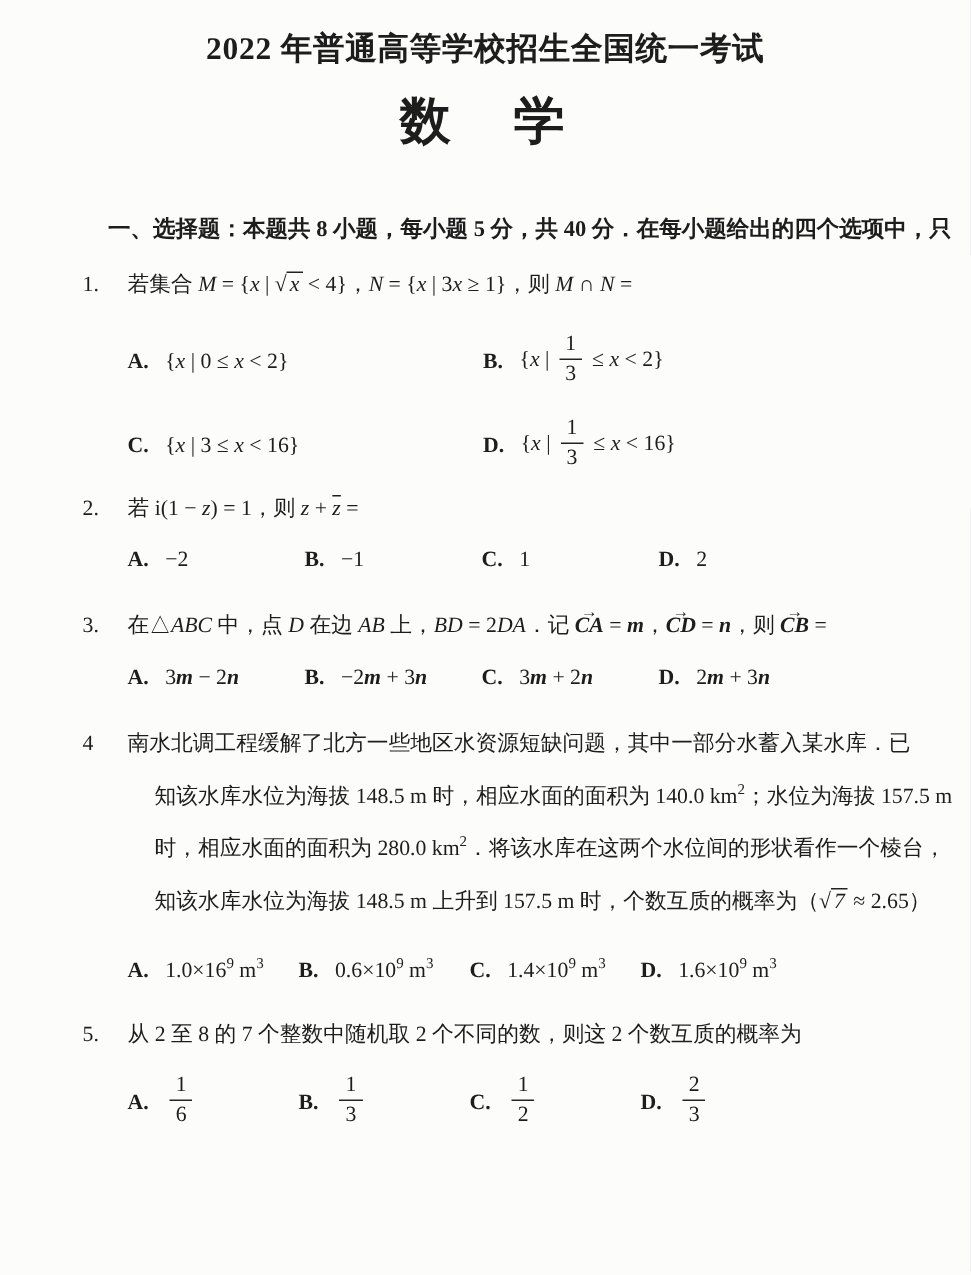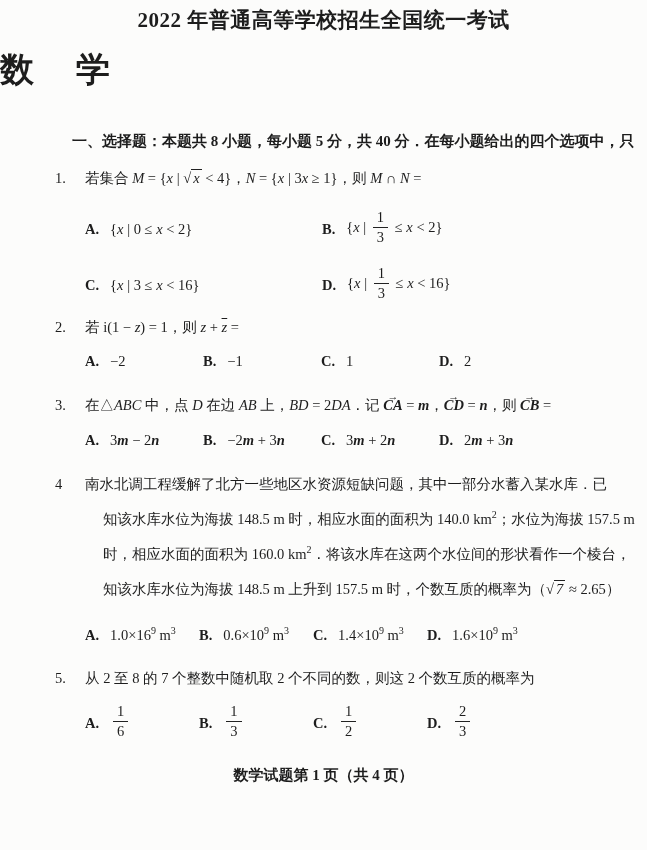--- a/index.html
+++ b/index.html
@@ -7,30 +7,31 @@
     position:relative;
     width:647px;height:850px;
     margin:0 auto;
     background:#fcfcfb;
     color:#1d1d1d;
     font-family:"Liberation Serif", serif;
     font-size:14.5px;
     overflow:hidden;
   }
   .title{
-    padding-top:6px;
+    padding-top:18px;
     text-align:center;
     font-size:21px;
     font-weight:600;
     letter-spacing:0.5px;
     line-height:28px;
     white-space:nowrap;
   }
   .subject{
     margin-top:14px;
+    text-align:center;
     font-size:34px;
     font-weight:700;
     letter-spacing:4px;
     line-height:44px;
   }
   .section{
     margin:32px 36px 0 72px;
     font-weight:700;
     font-size:15px;
     line-height:34px;
@@ -203,21 +204,21 @@
       </div>
     </div>
   </div>
 
   <div class="q q4">
     <div class="stem">
       <span class="qnum">4</span>
       <span class="stem-text"><span class="p-c">南水北调工程缓解了北方一些地区水资源短缺问题，其中一部分水蓄入某水库．已</span></span>
     </div>
     <div class="q4line"><span class="p-c">知该水库水位为海拔 </span><span class="p-u">148.5 m</span><span class="p-c"> 时，相应水面的面积为 </span><span class="p-u">140.0 km</span><span class="p-s">2</span><span class="p-c">；水位为海拔 </span><span class="p-u">157.5 m</span></div>
-    <div class="q4line"><span class="p-c">时，相应水面的面积为 </span><span class="p-u">160.0 km</span><span class="p-s">2</span><span class="p-c">．将该水库在这两个水位间的形状看作一个棱台，</span></div>
+    <div class="q4line"><span class="p-c">时，相应水面的面积为 </span><span class="p-u">280.0 km</span><span class="p-s">2</span><span class="p-c">．将该水库在这两个水位间的形状看作一个棱台，</span></div>
     <div class="q4line"><span class="p-c">知该水库水位为海拔 </span><span class="p-u">148.5 m</span><span class="p-c"> 上升到 </span><span class="p-u">157.5 m</span><span class="p-c"> 时，个数互质的概率为（</span><span class="p-u">√</span><span class="p-r">7</span><span class="p-u"> ≈ 2.65</span><span class="p-c">）</span></div>
     <div class="opts cols4t">
       <div class="opt">
         <span class="olabel">A.</span>
         <span><span class="p-u">1.0×16</span><span class="p-s">9</span><span class="p-u"> m</span><span class="p-s">3</span></span>
       </div>
       <div class="opt">
         <span class="olabel">B.</span>
         <span><span class="p-u">0.6×10</span><span class="p-s">9</span><span class="p-u"> m</span><span class="p-s">3</span></span>
       </div>
@@ -262,15 +263,14 @@
       <div class="opt">
         <span class="olabel">D.</span>
         <span><span class="pfr">
               <span class="fn">2</span>
               <span class="fd">3</span>
             </span></span>
       </div>
     </div>
   </div>
 
-  <div class="footer">数学试题第 1 页（共 4 页）</div>
 
 </div>
 
 </body></html>

